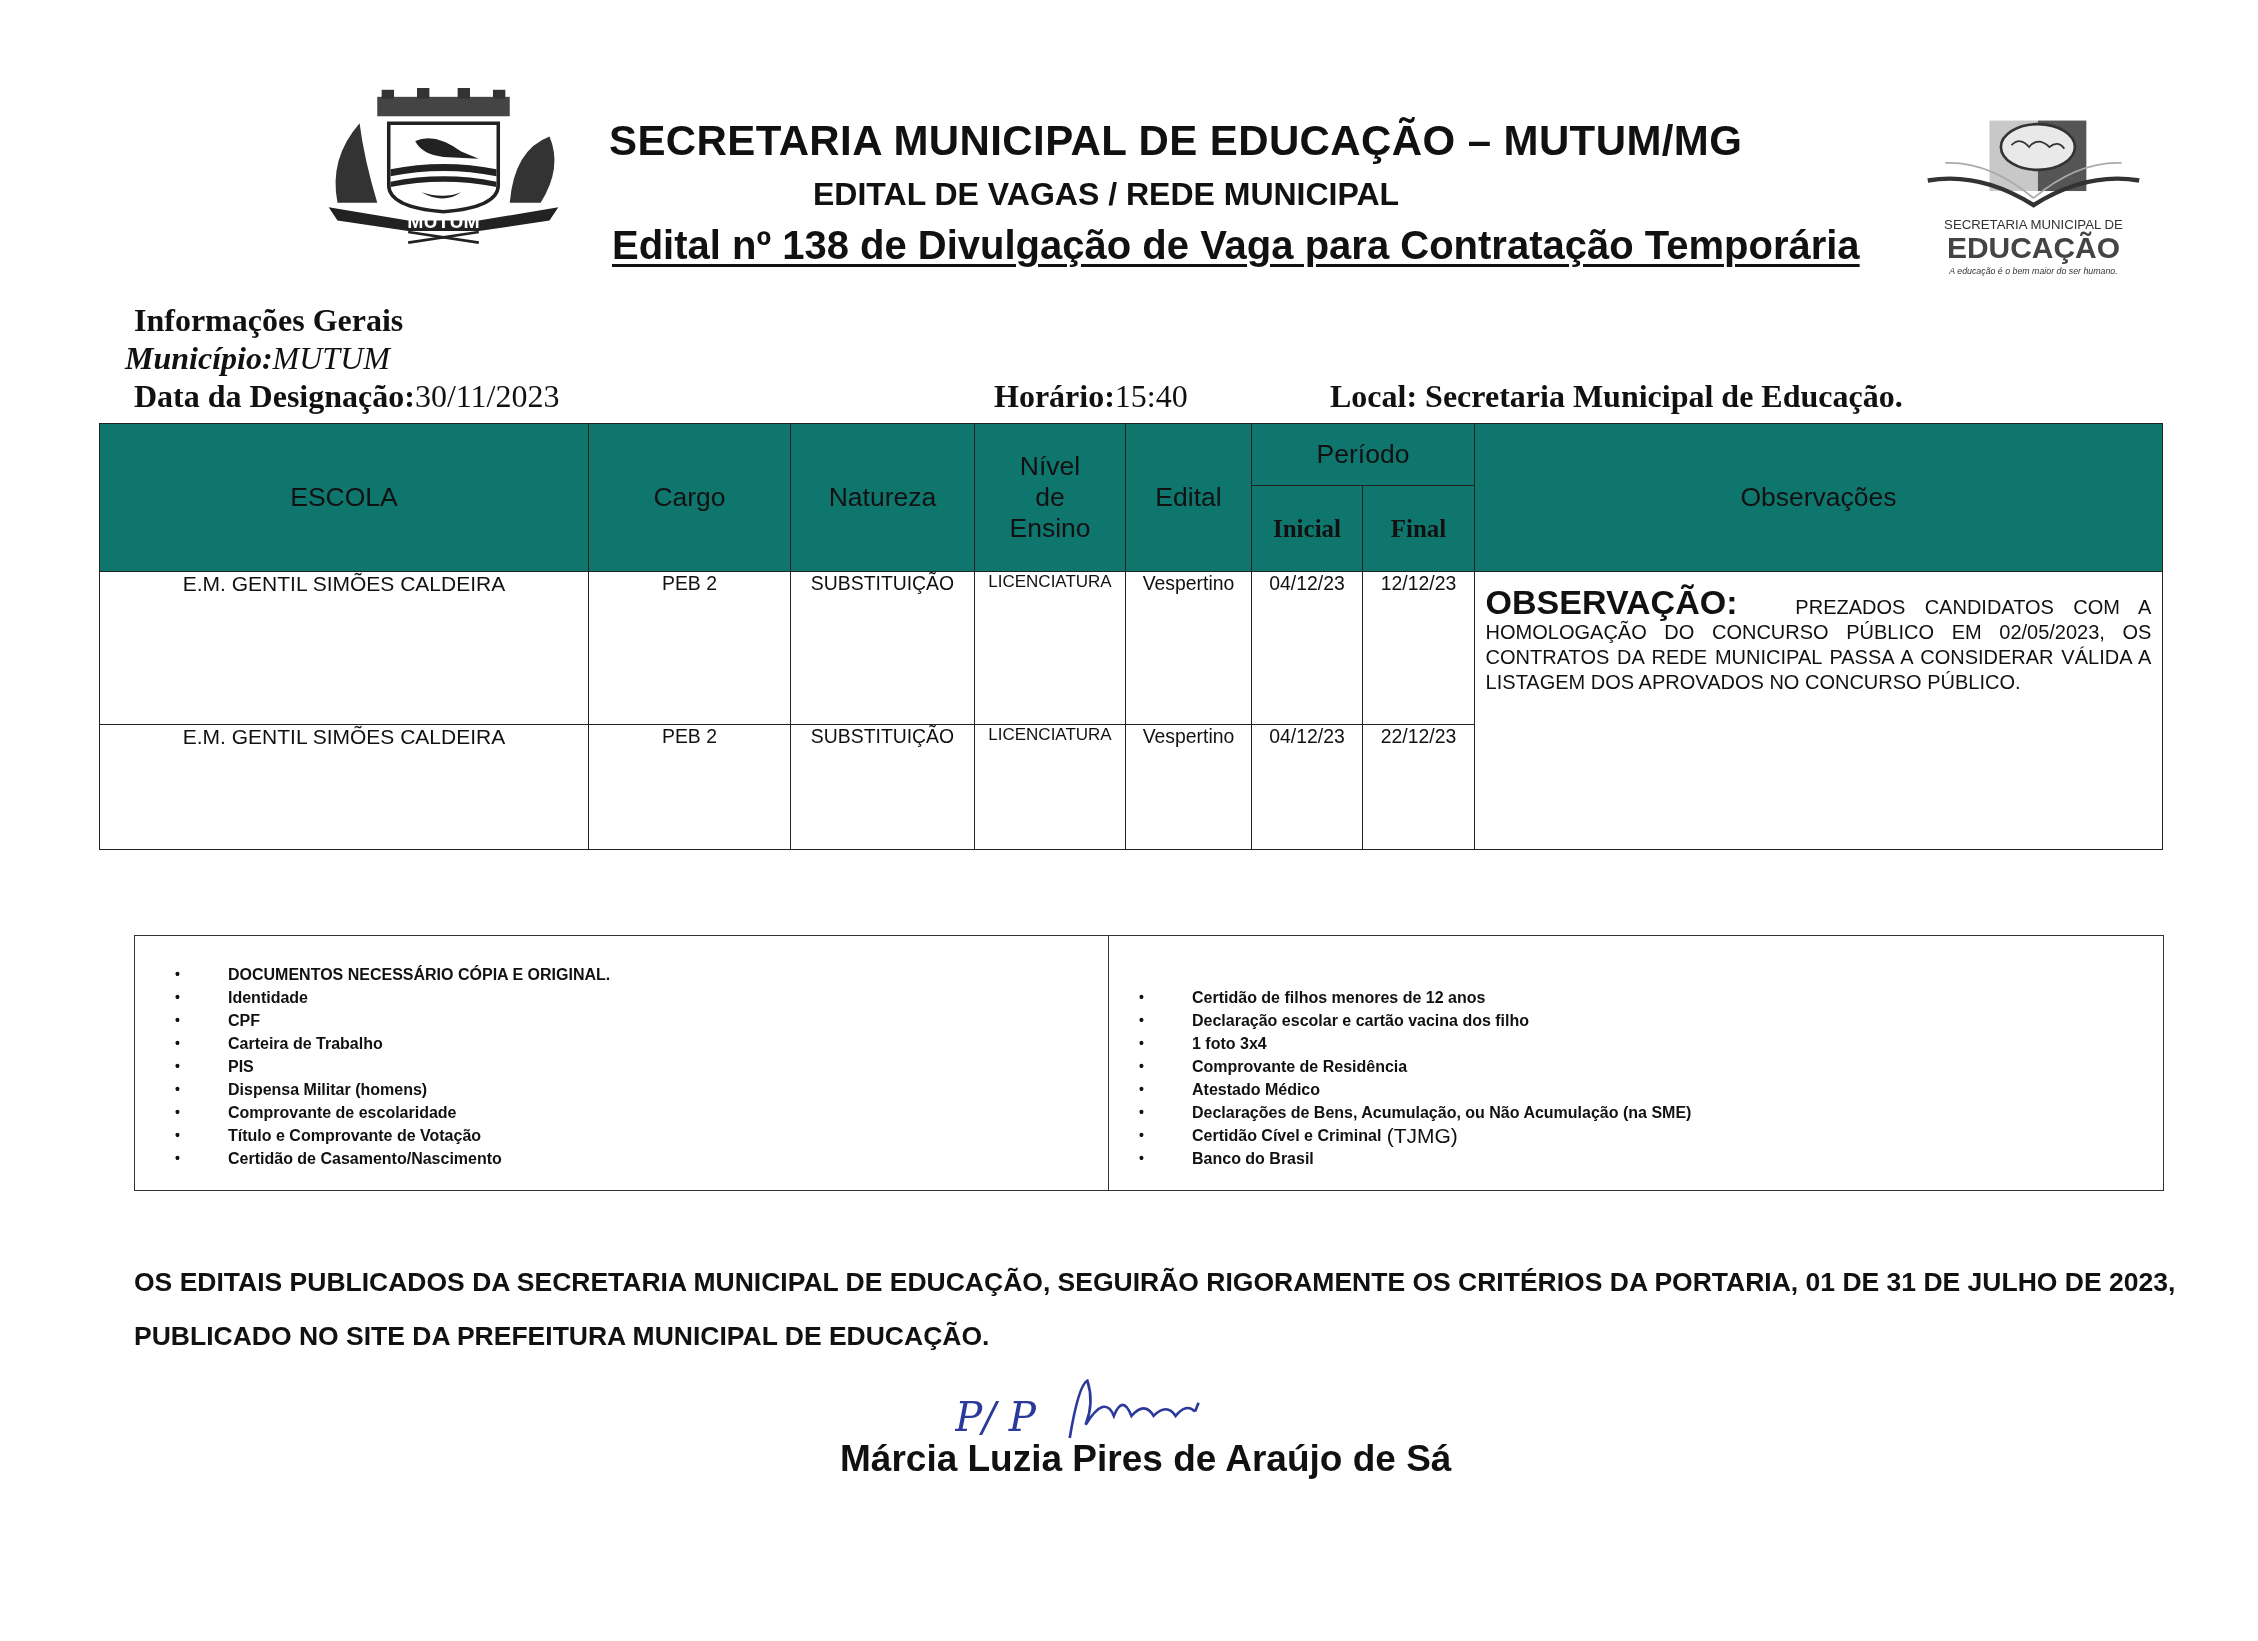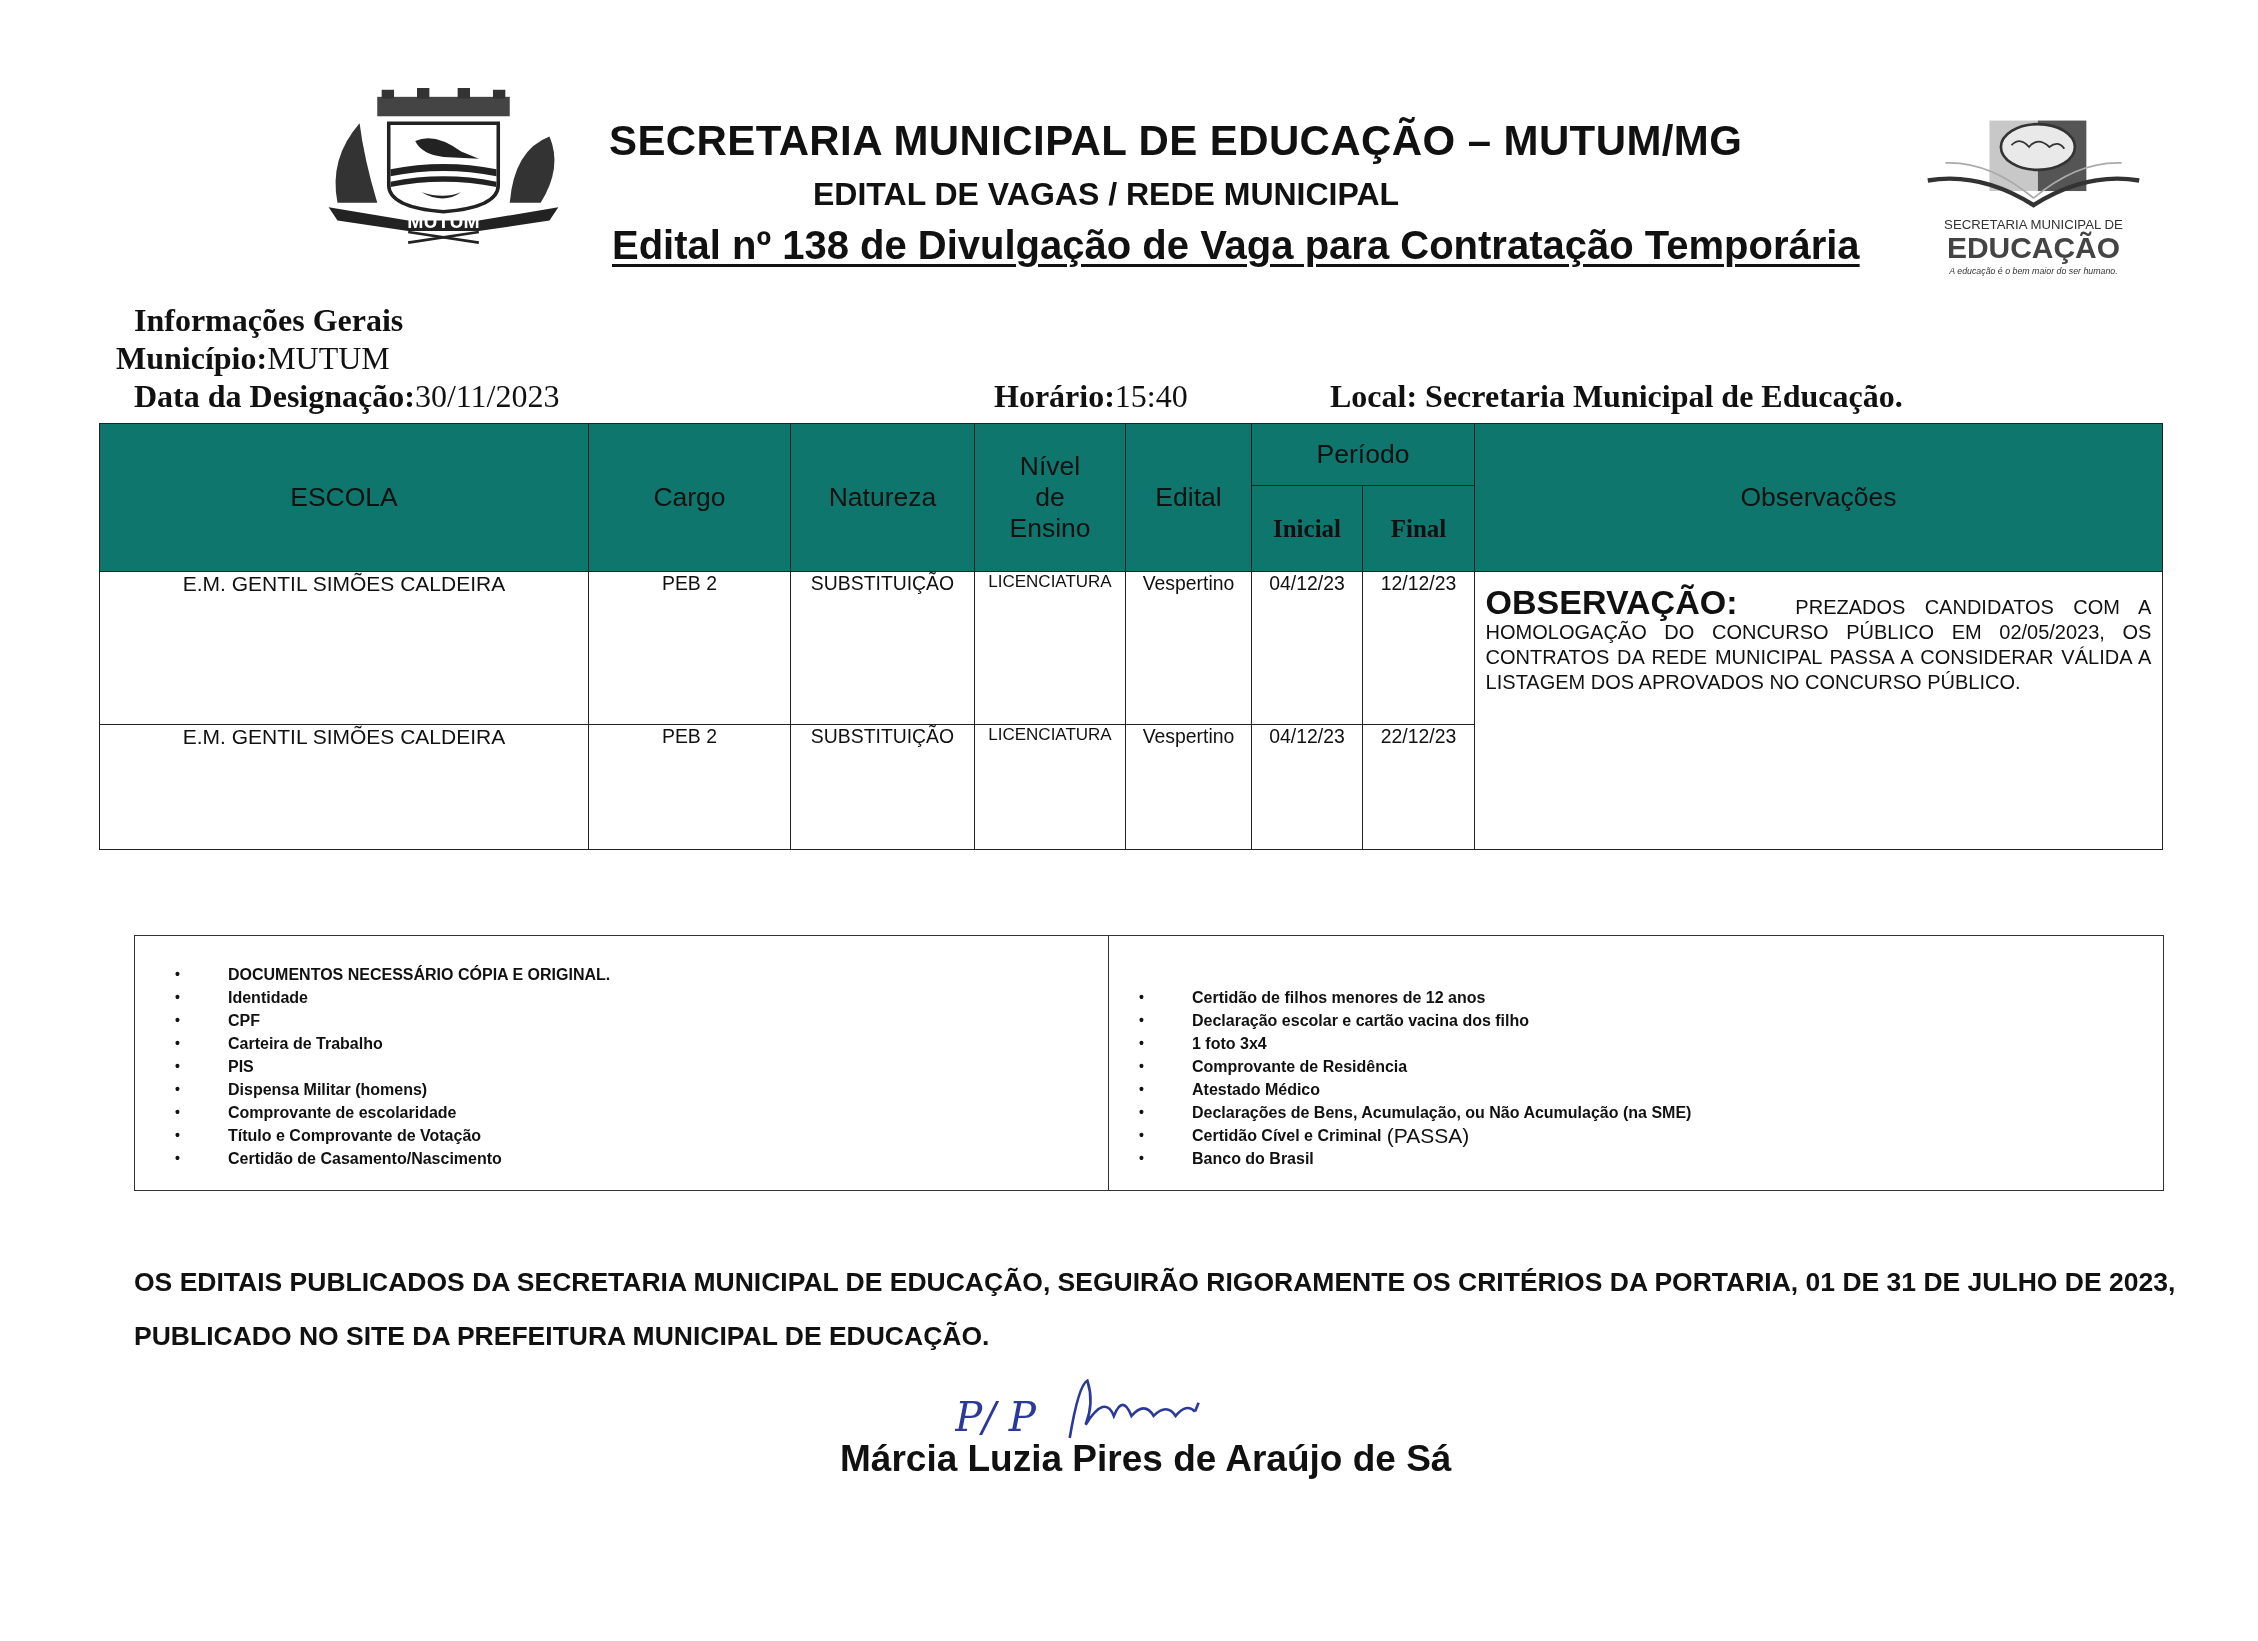--- a/index.html
+++ b/index.html
@@ -13,21 +13,21 @@
   #crest { left: 311px; top: 88px; width: 265px; height: 159px; }
   #edu-logo { left: 1910px; top: 110px; width: 247px; height: 185px; }
   .h1 { left: 609px; top: 117px; width: 1323px; font-size: 42px; font-weight: bold; letter-spacing: 0.4px; white-space: nowrap; font-family: "Liberation Sans", sans-serif; }
   .h2 { left: 813px; top: 176px; font-size: 32px; font-weight: bold; white-space: nowrap; }
   .h3 { left: 612px; top: 223px; font-size: 40px; font-weight: bold; white-space: nowrap; text-decoration: underline; text-underline-offset: 5.3px; text-decoration-thickness: 2.6px; }
 
   
   .info { font-family: "Liberation Serif", serif; font-size: 32px; white-space: nowrap; }
   .info b { font-weight: bold; }
   #info-title { left: 134px; top: 302px; font-weight: bold; }
-  #info-mun { left: 116px; top: 340px; }
+  #info-mun { left: 125px; top: 340px; font-style: italic; }
   #info-data { left: 134px; top: 378px; }
   #info-hor { left: 994px; top: 378px; }
   #info-local { left: 1330px; top: 378px; }
 
   
   #vagas { left: 99px; top: 423px; width: 2064px; border-collapse: collapse; table-layout: fixed; }
   #vagas td, #vagas th { border: 1.8px solid #222; padding: 0; vertical-align: middle; text-align: center; }
   #vagas th { background: #0f766e; font-weight: normal; font-family: "Liberation Sans", sans-serif; font-size: 26.5px; }
   #vagas th.serif { font-family: "Liberation Serif", serif; font-weight: bold; font-size: 25px; }
   #vagas td { vertical-align: top; font-size: 19.4px; padding-top: 0; }
@@ -232,21 +232,21 @@
           <span class="bullet">•</span>
           <span>Atestado Médico</span>
         </li>
       <li>
           <span class="bullet">•</span>
           <span>Declarações de Bens, Acumulação, ou Não Acumulação (na SME)</span>
         </li>
       <li>
           <span class="bullet">•</span>
           <span>Certidão Cível e Criminal</span>
-          <span class="tjmg">(PASSA)</span>
+          <span class="tjmg">(TJMG)</span>
         </li>
       <li>
           <span class="bullet">•</span>
           <span>Banco do Brasil</span>
         </li>
     </ul>
   </div>
 </div>
 
 <div id="footer-text" class="abs">OS EDITAIS PUBLICADOS DA SECRETARIA MUNICIPAL DE EDUCAÇÃO, SEGUIRÃO RIGORAMENTE OS CRITÉRIOS DA PORTARIA, 01 DE 31 DE JULHO DE 2023, PUBLICADO NO SITE DA PREFEITURA MUNICIPAL DE EDUCAÇÃO.</div>

